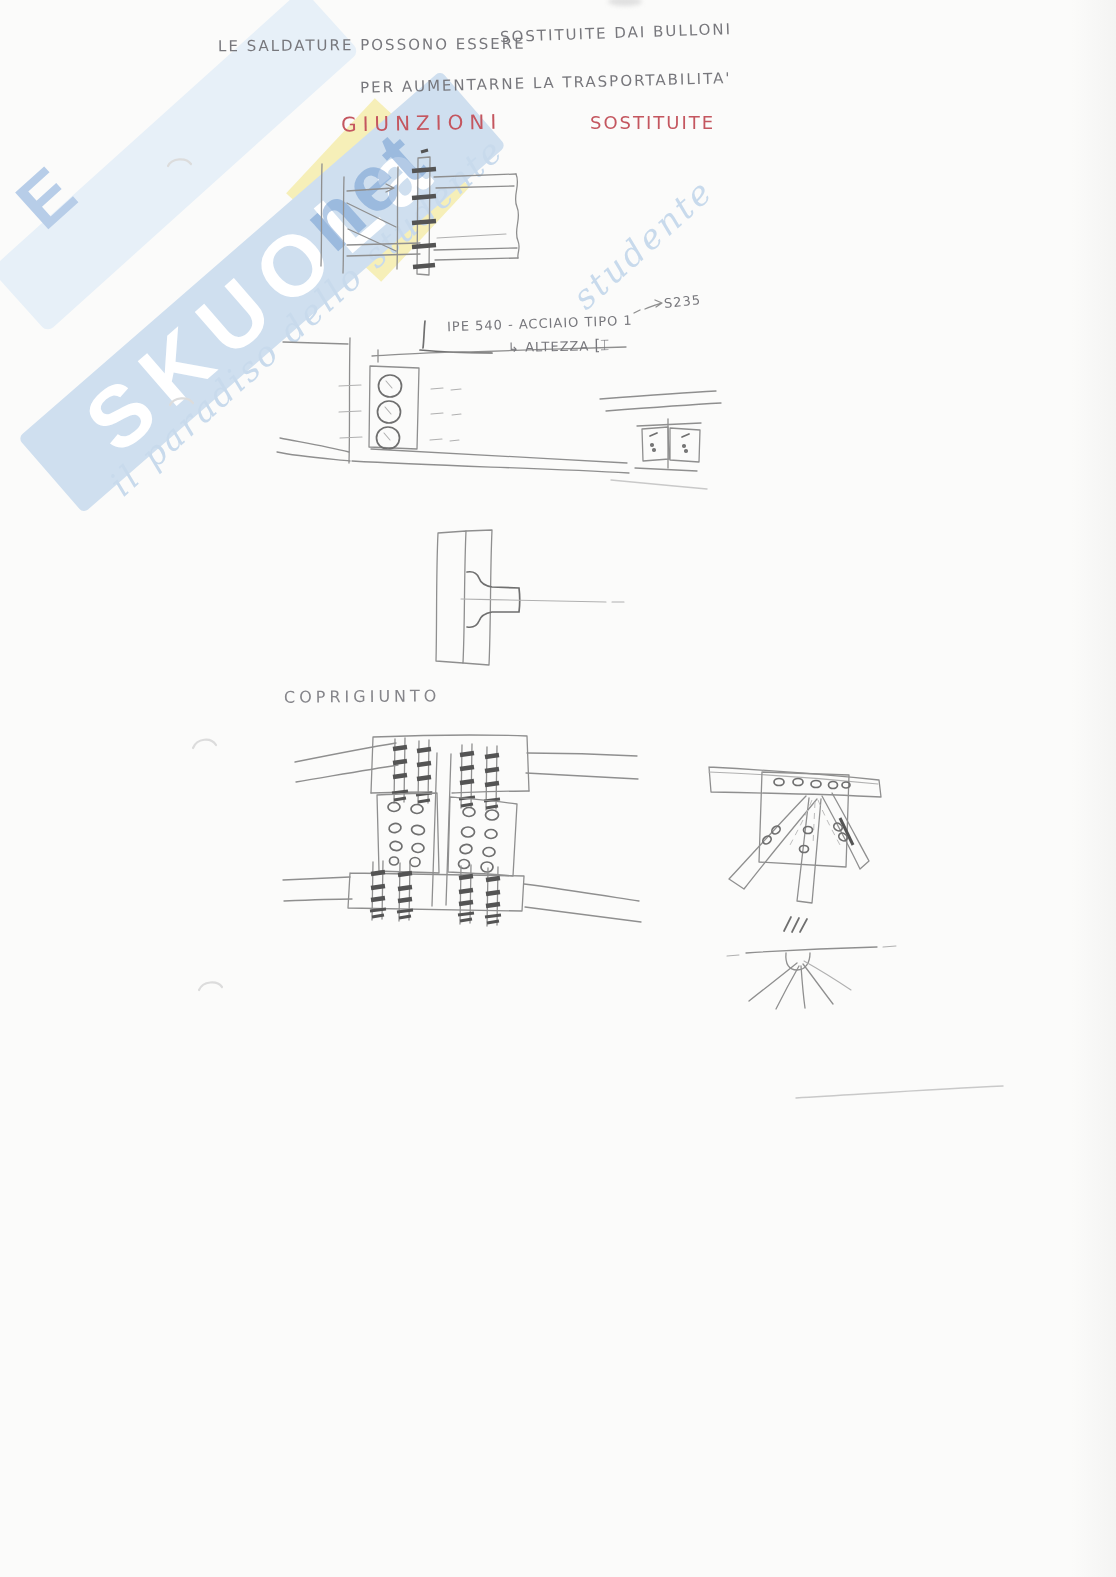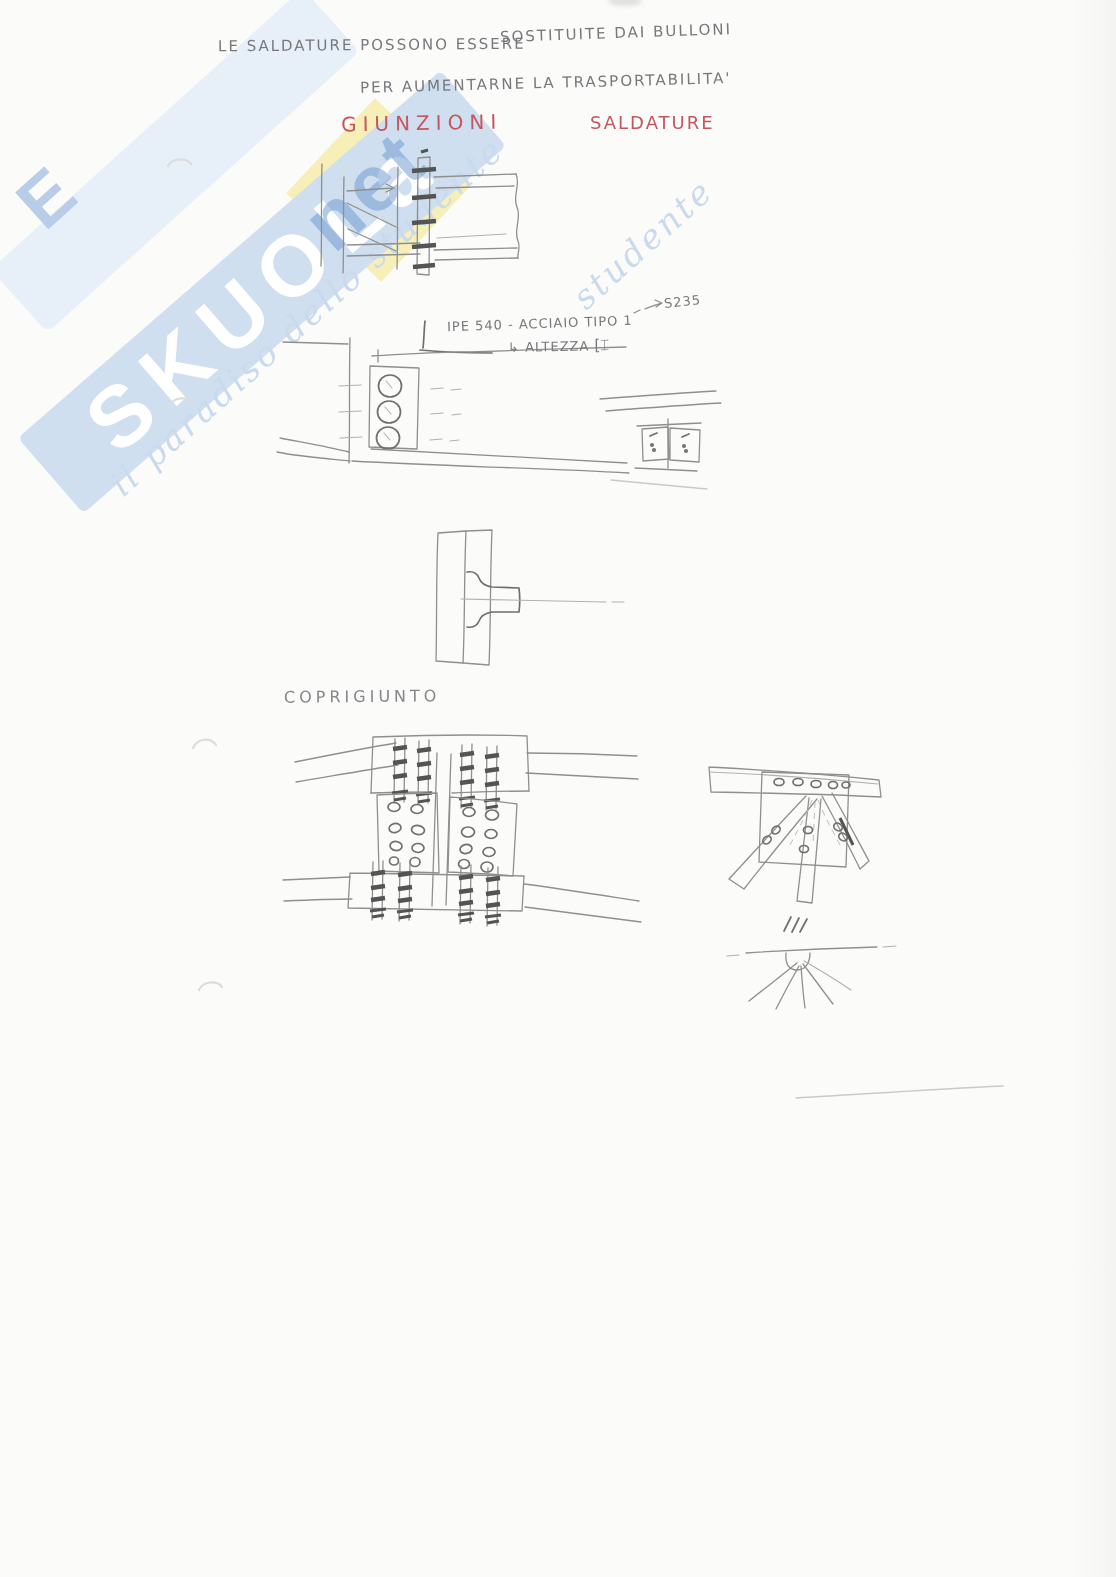--- a/index.html
+++ b/index.html
@@ -213,21 +213,21 @@
       <path class="arc" d="M193,748 C197,738 211,737 216,745"></path>
       <path class="arc" d="M199,990 C203,981 217,980 222,987"></path>
     </g>
   </svg>
 
   <div class="hw" id="note1a">LE SALDATURE POSSONO ESSERE</div>
   <div class="hw" id="note1b">SOSTITUITE DAI BULLONI</div>
   <div class="hw" id="note2">PER AUMENTARNE LA TRASPORTABILITA'</div>
 
   <div class="title-word" id="title1">GIUNZIONI</div>
-  <div class="title-word" id="title2">SALDATURE</div>
+  <div class="title-word" id="title2">SOSTITUITE</div>
 
   <div class="hw" id="anno-grade">S235</div>
   <div class="hw" id="anno-profile">IPE 540 - ACCIAIO TIPO 1</div>
   <div class="hw" id="anno-height">
     <span>↳</span>
     <span>ALTEZZA</span>
     <span class="sym">[⌶</span>
   </div>
 
   <div class="hw" id="label-coprigiunto">COPRIGIUNTO</div>

